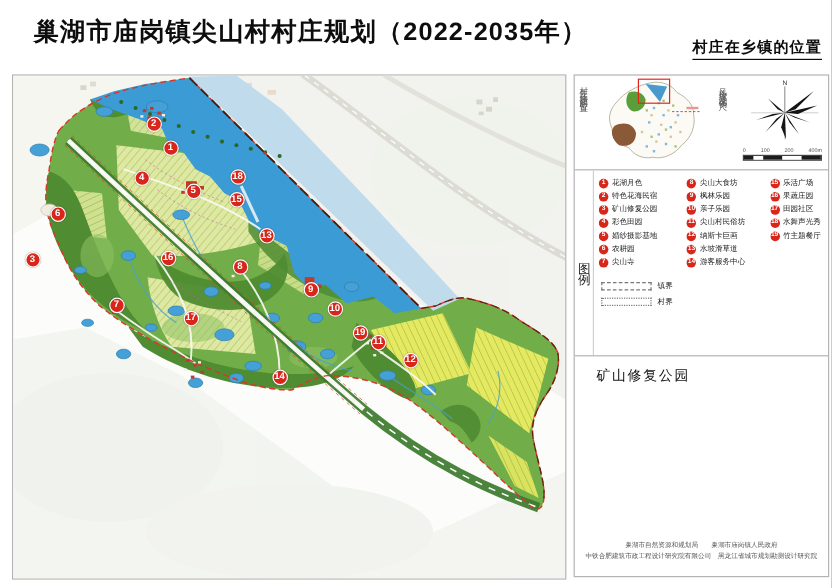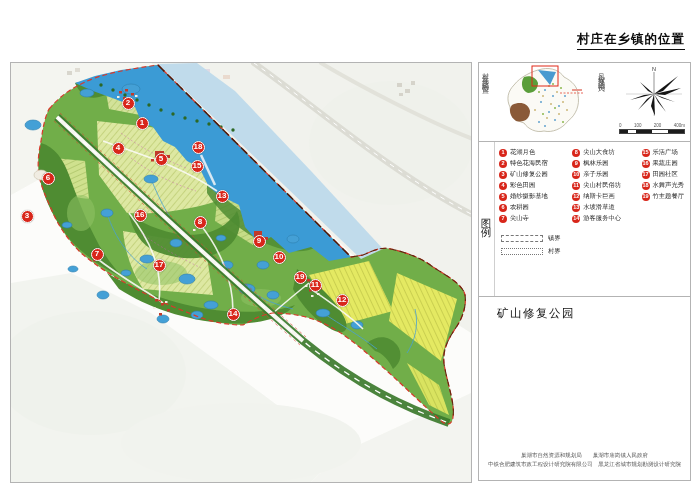--- a/index.html
+++ b/index.html
@@ -58,20 +58,21 @@
   .section-title{position:absolute;left:18px;top:9px;font-size:11.5px;color:#111;
         font-weight:500;letter-spacing:1.5px;}
   .sb-footer{position:absolute;left:0;right:0;bottom:12px;text-align:center;color:#555;}
   .sb-footer div{font-size:6px;line-height:9px;white-space:nowrap;transform:scale(.92);transform-origin:center;}
 </style>
 </head>
 <body>
 
 <div class="page">
 
+  <div class="page-title">巢湖市庙岗镇尖山村村庄规划（2022-2035年）</div>
   <div class="page-subtitle">村庄在乡镇的位置</div>
 
   <div class="map-panel">
     <svg width="460" height="419" viewBox="0 0 460 419">
       <defs>
         <pattern id="stripe1" width="5" height="5" patternUnits="userSpaceOnUse" patternTransform="rotate(40)">
           <rect width="5" height="5" fill="#dde8a2"></rect>
             <line x1="0" y1="0" x2="0" y2="5" stroke="#b6c567" stroke-width="1.2"></line>
         </pattern>
         <pattern id="stripe2" width="5" height="5" patternUnits="userSpaceOnUse" patternTransform="rotate(-25)">

